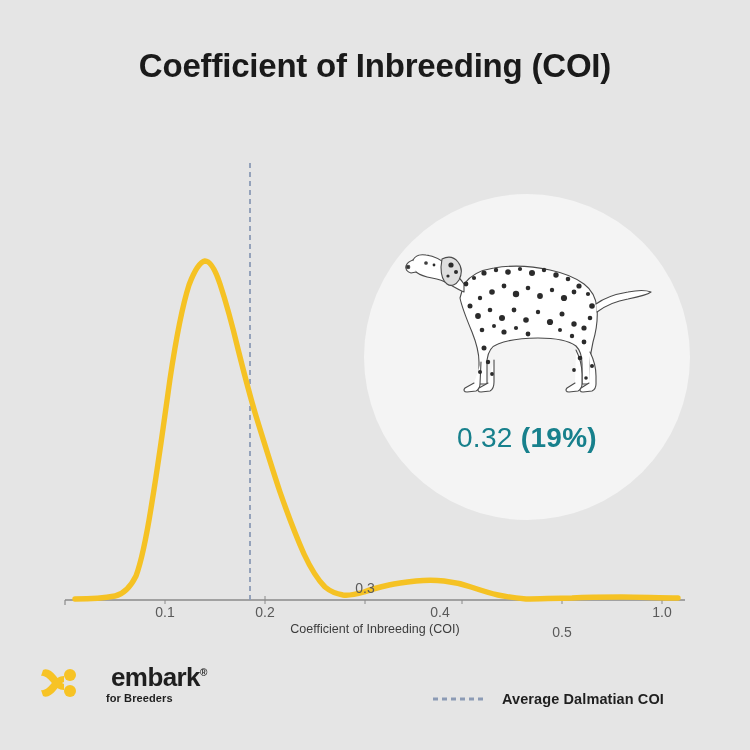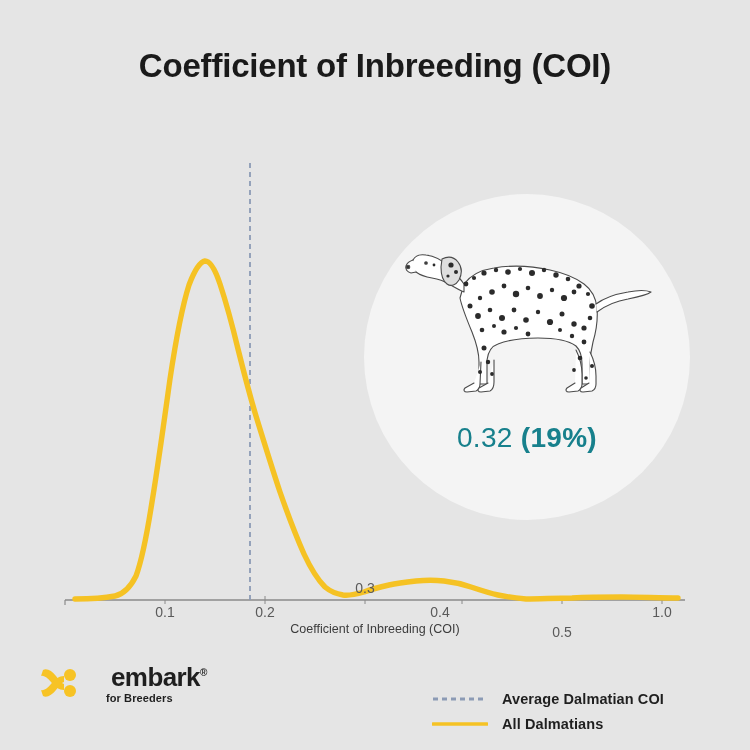--- a/index.html
+++ b/index.html
@@ -329,28 +329,20 @@
 
   <div class="legend">
     <div class="legend-row">
       <span class="legend-swatch">
         <svg width="56" height="14" viewBox="0 0 56 14">
           <line x1="1" y1="7" x2="55" y2="7" stroke="#8c9bb5" stroke-width="3" stroke-dasharray="5 4"></line>
         </svg>
       </span>
       <span class="legend-label">Average Dalmatian COI</span>
     </div>
-    <div class="legend-row">
-      <span class="legend-swatch">
-        <svg width="56" height="14" viewBox="0 0 56 14">
-          <line x1="1" y1="7" x2="55" y2="7" stroke="#f5c224" stroke-width="3.4" stroke-linecap="round"></line>
-        </svg>
-      </span>
-      <span class="legend-label">All Dalmatians</span>
-    </div>
   </div>
 
   <div class="logo">
     <svg class="logo-mark" viewBox="0 0 46 34">
       <g fill="#f7c325">
         <path d="M3,4 C7,2 12,5 16,10 C19,14 21,17 24,18 L24,24
                  C19,24 15,21 11,16 C7,11 3,9 1,10 Z"></path>
         <path d="M3,30 C7,32 12,29 16,24 C19,20 21,17 24,16 L24,10
                  C19,10 15,13 11,18 C7,23 3,25 1,24 Z"></path>
         <ellipse cx="30" cy="9" rx="6" ry="6"></ellipse>

